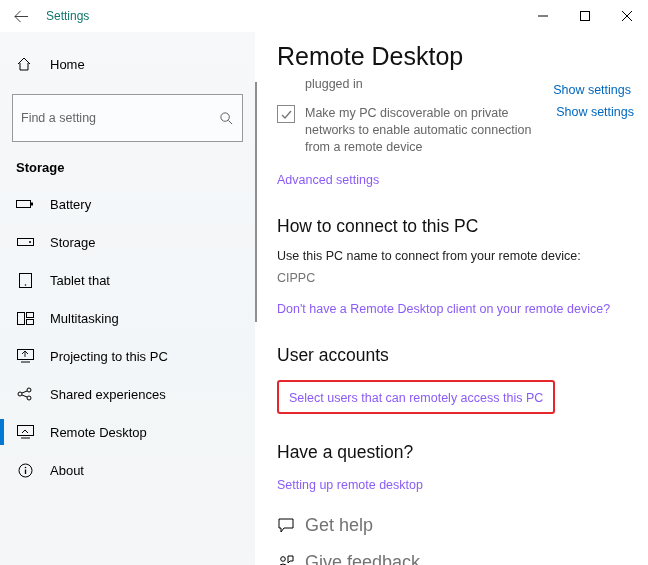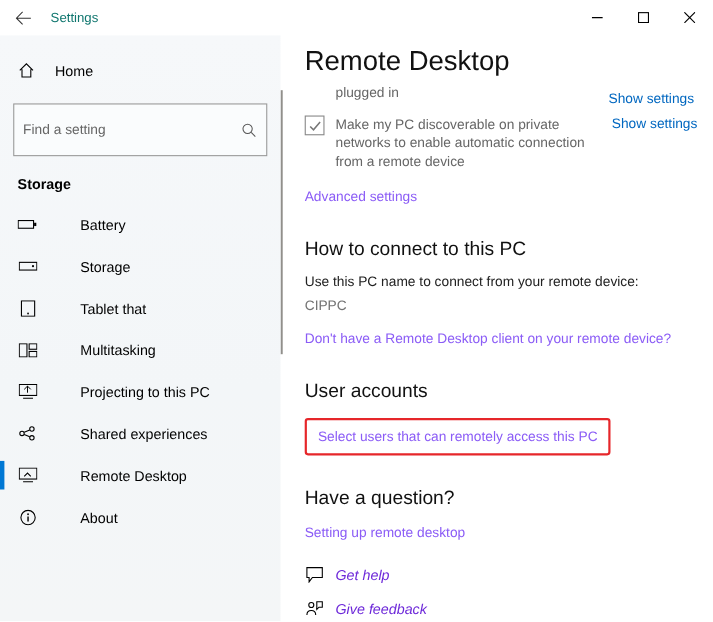--- a/index.html
+++ b/index.html
@@ -13,40 +13,40 @@
 .main { flex: 1; display: flex; overflow: hidden; }
 .sidebar { width: 255px; background: linear-gradient(to bottom, #f6f8fa 0%, #f3f6f8 60%, #f4f6f7 100%); display: flex; flex-direction: column; padding-top: 14px; position: relative; }
 .home-row { display: flex; align-items: center; height: 36px; padding-left: 16px; cursor: pointer; }
 .home-row .icon { width: 18px; display: flex; align-items: center; }
 .home-row .label { margin-left: 16px; font-size: 13px; color: #000; }
 .search-box { margin: 12px 12px 14px 12px; height: 48px; border: 1px solid #999; background: #fafcfd; display: flex; align-items: center; padding: 0 8px; }
 .search-box input { flex: 1; border: none; background: transparent; outline: none; font-size: 12.5px; color: #555; }
 .search-box input::placeholder { color: #666; }
 .cat-title { font-weight: 600; font-size: 13px; padding: 4px 16px 10px; color: #000; }
 .nav { display: flex; flex-direction: column; }
-.nav-item { display: flex; align-items: center; height: 38px; padding-left: 16px; cursor: pointer; position: relative; gap: 23px; }
+.nav-item { display: flex; align-items: center; height: 38px; padding-left: 16px; cursor: pointer; position: relative; }
 .nav-item .icon { width: 18px; height: 18px; display: flex; align-items: center; justify-content: center; }
 .nav-item .label { margin-left: 16px; font-size: 13px; color: #000; }
 .nav-item.selected::before { content: ""; position: absolute; left: 0; top: 6px; bottom: 6px; width: 4px; background: #0078d4; }
 .content { flex: 1; padding: 10px 14px 0 22px; overflow: hidden; position: relative; }
 .page-title { font-size: 25px; font-weight: 400; color: #111; margin-bottom: 6px; }
 .cut-text { font-size: 12.5px; color: #666; margin-bottom: 2px; }
 .show-link-top { position: absolute; right: 17px; top: 51px; color: #0067c0; font-size: 12.5px; cursor: pointer; }
 .check-row { display: flex; align-items: flex-start; margin-top: 14px; margin-bottom: 14px; }
 .checkbox { width: 18px; height: 18px; border: 1px solid #888; display: flex; align-items: center; justify-content: center; margin-right: 10px; flex-shrink: 0; }
 .check-row .desc { font-size: 12.5px; color: #666; flex: 1; padding-right: 10px; line-height: 1.35; }
 .check-row .side-link { color: #0067c0; font-size: 12.5px; cursor: pointer; flex-shrink: 0; }
 .link { color: #8b5cf6; font-size: 12.5px; cursor: pointer; display: inline-block; }
 .section-h { font-size: 17.5px; font-weight: 400; color: #111; margin-top: 28px; margin-bottom: 12px; }
 .desc-text { font-size: 12.5px; color: #222; }
 .pc-name { font-size: 12.5px; color: #737373; margin-top: 8px; margin-bottom: 14px; }
 .highlight-box { border: 2.5px solid #e6262a; border-radius: 3px; padding: 6px 10px; display: inline-block; margin-top: 2px; }
 .help-row { display: flex; align-items: center; margin-top: 16px; cursor: pointer; }
 .help-row .icon { width: 18px; display: flex; align-items: center; justify-content: center; margin-right: 10px; }
-.help-row .label { color: #6d28d9; font-size: 13px; font-style: italic; }
+.help-row .label { color: #737373; font-size: 18px; }
 .scroll-track { position: absolute; left: 0; top: 50px; width: 2px; height: 240px; background: #918f8b; }
 </style>
 </head>
 <body>
 
 <div class="titlebar">
   <div class="back">
     <svg width="15" height="15" viewBox="0 0 16 16">
         <path d="M7 2 L1 8 L7 14 M1 8 H15" stroke="#333" stroke-width="1" fill="none"></path>
       </svg>

